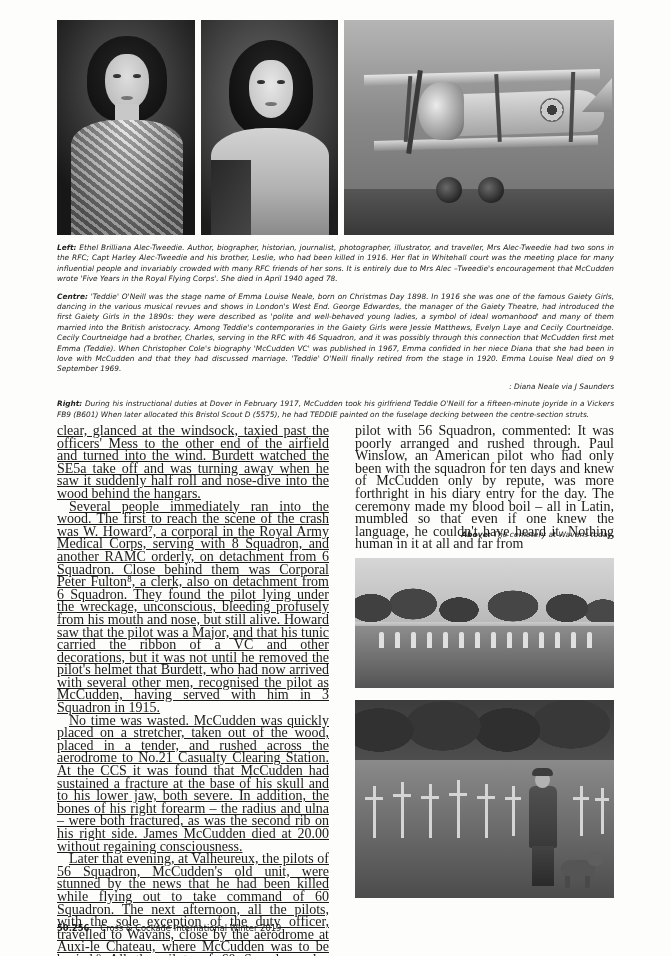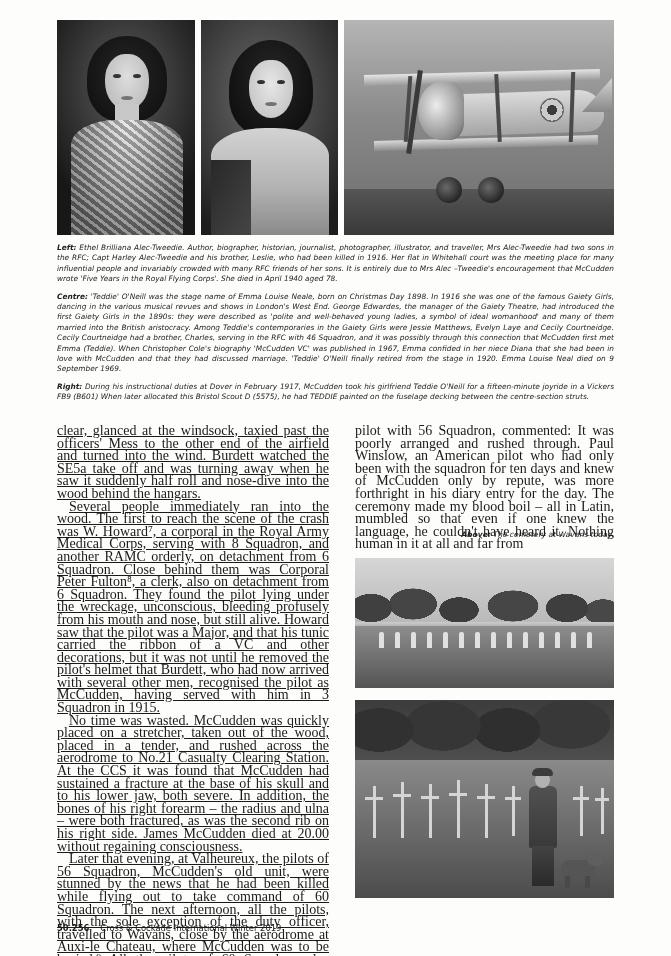--- a/index.html
+++ b/index.html
@@ -410,20 +410,21 @@
       <div class="p3-cowl"></div>
       <div class="p3-prop"></div>
       <div class="p3-wheel-a"></div>
       <div class="p3-wheel-b"></div>
     </div>
   </div>
 
   <div class="captions">
     <p><span class="lead">Left:</span><span> Ethel Brilliana Alec-Tweedie.  Author, biographer, historian, journalist, photographer, illustrator, and traveller, Mrs Alec-Tweedie had two sons in the RFC; Capt Harley Alec-Tweedie and his brother, Leslie, who had been killed in 1916. Her flat in Whitehall court was the meeting place for many influential people and invariably crowded with many RFC friends of her sons.  It is entirely due to Mrs Alec –Tweedie's encouragement that McCudden wrote 'Five Years in the Royal Flying Corps'.  She died in April 1940 aged 78.</span></p>
     <p><span class="lead">Centre:</span><span> 'Teddie' O'Neill was the stage name of Emma Louise Neale, born on Christmas Day 1898. In 1916 she was one of the famous Gaiety Girls, dancing in the various musical revues and shows in London's West End. George Edwardes, the manager of the Gaiety Theatre, had introduced the first Gaiety Girls in the 1890s: they were described as 'polite and well-behaved young ladies, a symbol of ideal womanhood' and many of them married into the British aristocracy. Among Teddie's contemporaries in the Gaiety Girls were Jessie Matthews, Evelyn Laye and Cecily Courtneidge. Cecily Courtneidge had a brother, Charles, serving in the RFC with 46 Squadron, and it was possibly through this connection that McCudden first met Emma (Teddie). When Christopher Cole's biography 'McCudden VC' was published in 1967, Emma confided in her niece Diana that she had been in love with McCudden and that they had discussed marriage. 'Teddie' O'Neill finally retired from the stage in 1920. Emma Louise Neal died on 9 September 1969.</span></p>
+    <p class="credit">: Diana Neale via J Saunders</p>
     <p><span class="lead">Right:</span><span> During his instructional duties at Dover in February 1917, McCudden took his girlfriend Teddie O'Neill for a fifteen-minute joyride in a Vickers FB9 (B601) When later allocated this Bristol Scout D (5575), he had TEDDIE painted on the fuselage decking between the centre-section struts.</span></p>
   </div>
 
   <div class="col-left">
     <p class="first">clear, glanced at the windsock, taxied past the officers' Mess to the other end of the airfield and turned into the wind. Burdett watched the SE5a take off and was turning away when he saw it suddenly half roll and nose-dive into the wood behind the hangars.</p>
     <p>Several people immediately ran into the wood. The first to reach the scene of the crash was W. Howard⁷, a corporal in the Royal Army Medical Corps, serving with 8 Squadron, and another RAMC orderly, on detachment from 6 Squadron. Close behind them was Corporal Peter Fulton⁸, a clerk, also on detachment from 6 Squadron. They found the pilot lying under the wreckage, unconscious, bleeding profusely from his mouth and nose, but still alive. Howard saw that the pilot was a Major, and that his tunic carried the ribbon of a VC and other decorations, but it was not until he removed the pilot's helmet that Burdett, who had now arrived with several other men, recognised the pilot as McCudden, having served with him in 3 Squadron in 1915.</p>
     <p>No time was wasted. McCudden was quickly placed on a stretcher, taken out of the wood, placed in a tender, and rushed across the aerodrome to No.21 Casualty Clearing Station. At the CCS it was found that McCudden had sustained a fracture at the base of his skull and to his lower jaw, both severe. In addition, the bones of his right forearm – the radius and ulna – were both fractured, as was the second rib on his right side. James McCudden died at 20.00 without regaining consciousness.</p>
     <p>Later that evening, at Valheureux, the pilots of 56 Squadron, McCudden's old unit, were stunned by the news that he had been killed while flying out to take command of 60 Squadron. The next afternoon, all the pilots, with the sole exception of the duty officer, travelled to Wavans, close by the aerodrome at Auxi-le Chateau, where McCudden was to be buried.⁹ All the pilots of 60 Squadron also attended, along with pilots of other squadrons. The sole senior officer present was Major-General John Salmond.¹⁰</p>
   </div>
 

